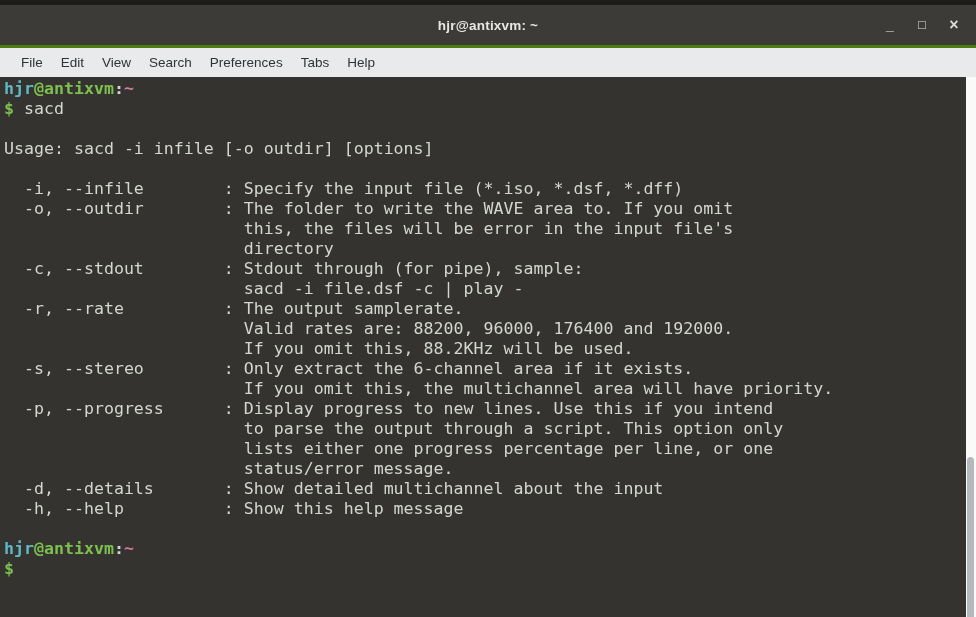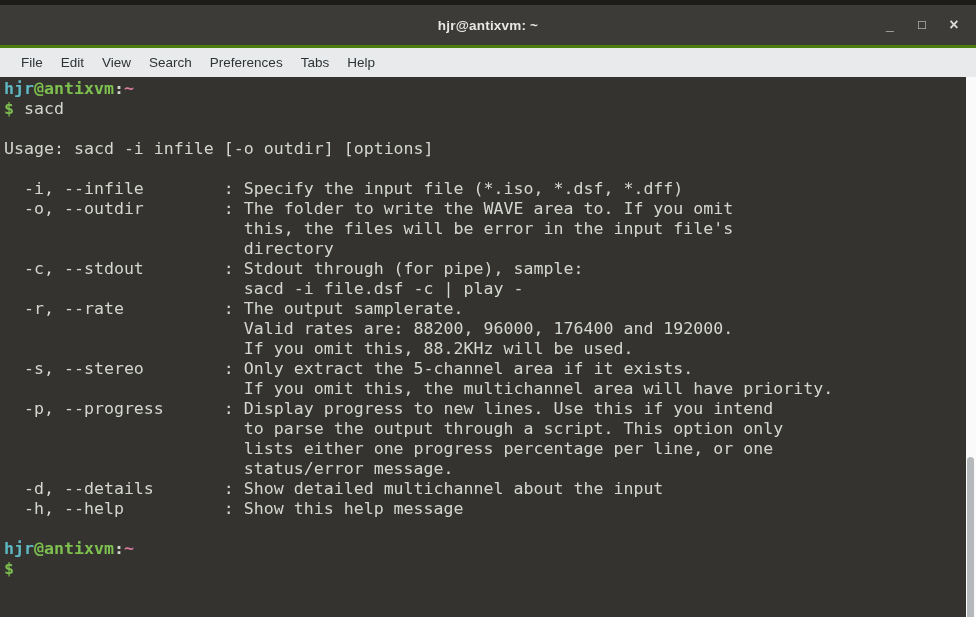--- a/index.html
+++ b/index.html
@@ -90,21 +90,21 @@
 <span></span>
 <span>  -i, --infile        : Specify the input file (*.iso, *.dsf, *.dff)</span>
 <span>  -o, --outdir        : The folder to write the WAVE area to. If you omit</span>
 <span>                        this, the files will be error in the input file's</span>
 <span>                        directory</span>
 <span>  -c, --stdout        : Stdout through (for pipe), sample:</span>
 <span>                        sacd -i file.dsf -c | play -</span>
 <span>  -r, --rate          : The output samplerate.</span>
 <span>                        Valid rates are: 88200, 96000, 176400 and 192000.</span>
 <span>                        If you omit this, 88.2KHz will be used.</span>
-<span>  -s, --stereo        : Only extract the 5-channel area if it exists.</span>
+<span>  -s, --stereo        : Only extract the 6-channel area if it exists.</span>
 <span>                        If you omit this, the multichannel area will have priority.</span>
 <span>  -p, --progress      : Display progress to new lines. Use this if you intend</span>
 <span>                        to parse the output through a script. This option only</span>
 <span>                        lists either one progress percentage per line, or one</span>
 <span>                        status/error message.</span>
 <span>  -d, --details       : Show detailed multichannel about the input</span>
 <span>  -h, --help          : Show this help message</span>
 <span></span>
 <span><span class="c-user seg-bold">hjr</span><span class="c-host seg-bold">@antixvm</span><span class="c-fg seg-bold">:</span><span class="c-path seg-bold">~</span></span>
 <span><span class="c-host seg-bold">$</span></span>

